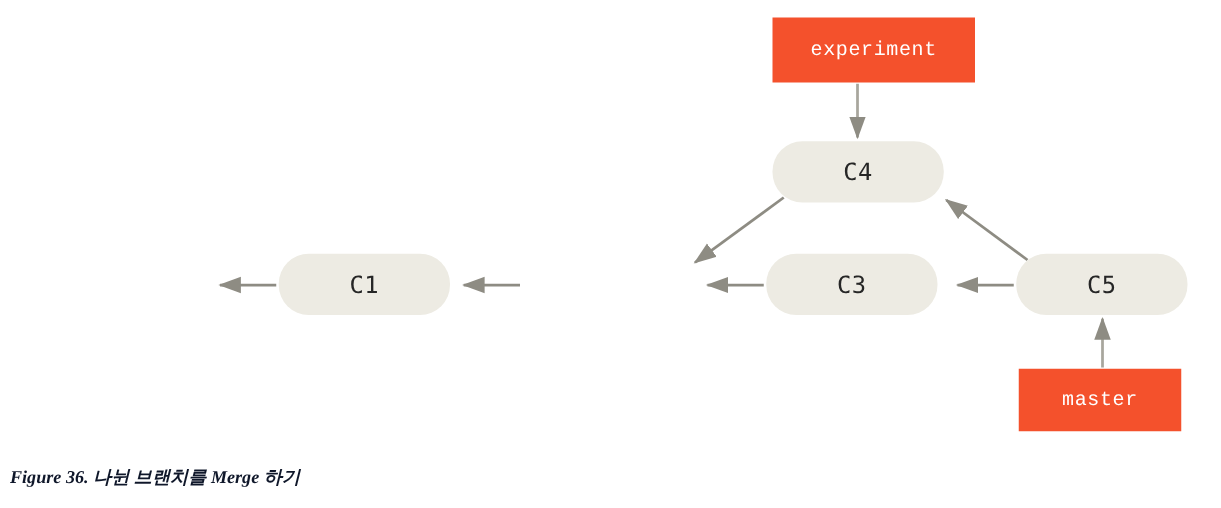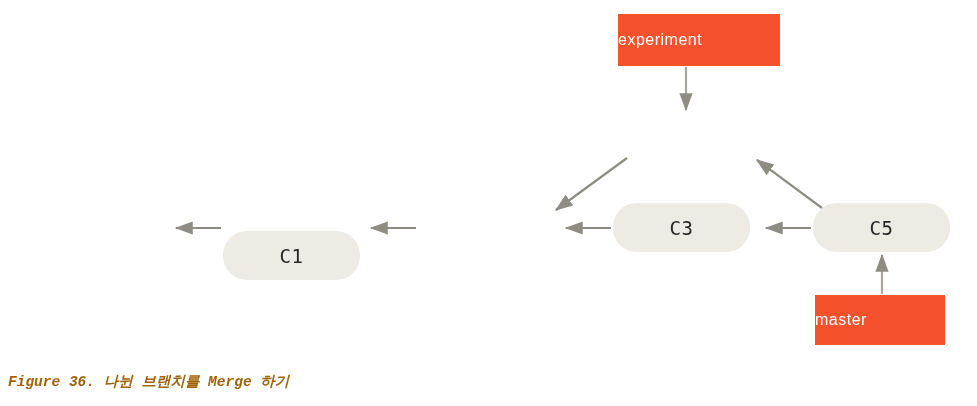--- a/index.html
+++ b/index.html
@@ -37,44 +37,44 @@
     color: #262626;
     letter-spacing: 0.5px;
     z-index: 3;
   }
   .branch-label {
     position: absolute;
     box-sizing: border-box;
     background: #f4512c;
     display: flex;
     align-items: center;
-    justify-content: flex-start;
-    font-family: Liberation Sans, sans-serif;
+    justify-content: center;
+    font-family: Liberation Mono, monospace;
     font-size: 16px;
     color: #ffffff;
     letter-spacing: 0.5px;
     z-index: 3;
   }
   #arrow-layer {
     position: absolute;
     left: 0;
     top: 0;
     width: 977px;
     height: 360px;
     z-index: 1;
   }
   #caption {
     position: absolute;
     left: 8px;
     top: 372px;
-    font-family: Liberation Mono, monospace;
+    font-family: Liberation Serif, serif;
     font-style: italic;
     font-weight: 600;
     font-size: 14.5px;
-    color: #a16207;
+    color: #0f172a;
     white-space: nowrap;
   }
 </style>
 </head>
 <body>
 
 <div id="page">
 
   <div id="diagram">
 
@@ -96,29 +96,32 @@
       <line x1="627" y1="158" x2="556" y2="210" stroke="#8e8c83" stroke-width="2.2" marker-end="url(#arrowhead)"></line>
 
       <line x1="822" y1="208" x2="757" y2="160" stroke="#8e8c83" stroke-width="2.2" marker-end="url(#arrowhead)"></line>
 
       <line x1="686" y1="67" x2="686" y2="110" stroke="#a8a69d" stroke-width="2.2" marker-end="url(#arrowhead)"></line>
 
       <line x1="882" y1="294" x2="882" y2="255" stroke="#a8a69d" stroke-width="2.2" marker-end="url(#arrowhead)"></line>
     </svg>
 
 
-    <div class="commit-node" style="left:223px; top:203px; width:137px; height:49px;margin-top:28px;">
+    <div class="commit-node" style="left:223px; top:203px; width:137px; height:49px;">
       <span>C1</span>
     </div>
 
 
     <div class="commit-node" style="left:613px; top:203px; width:137px; height:49px;">
       <span>C3</span>
     </div>
 
+    <div class="commit-node" style="left:618px; top:113px; width:137px; height:49px;">
+      <span>C4</span>
+    </div>
 
     <div class="commit-node" style="left:813px; top:203px; width:137px; height:49px;text-align:right;">
       <span>C5</span>
     </div>
 
     <div class="branch-label" style="left:618px; top:14px; width:162px; height:52px;">
       <span>experiment</span>
     </div>
 
     <div class="branch-label" style="left:815px; top:295px; width:130px; height:50px;">

